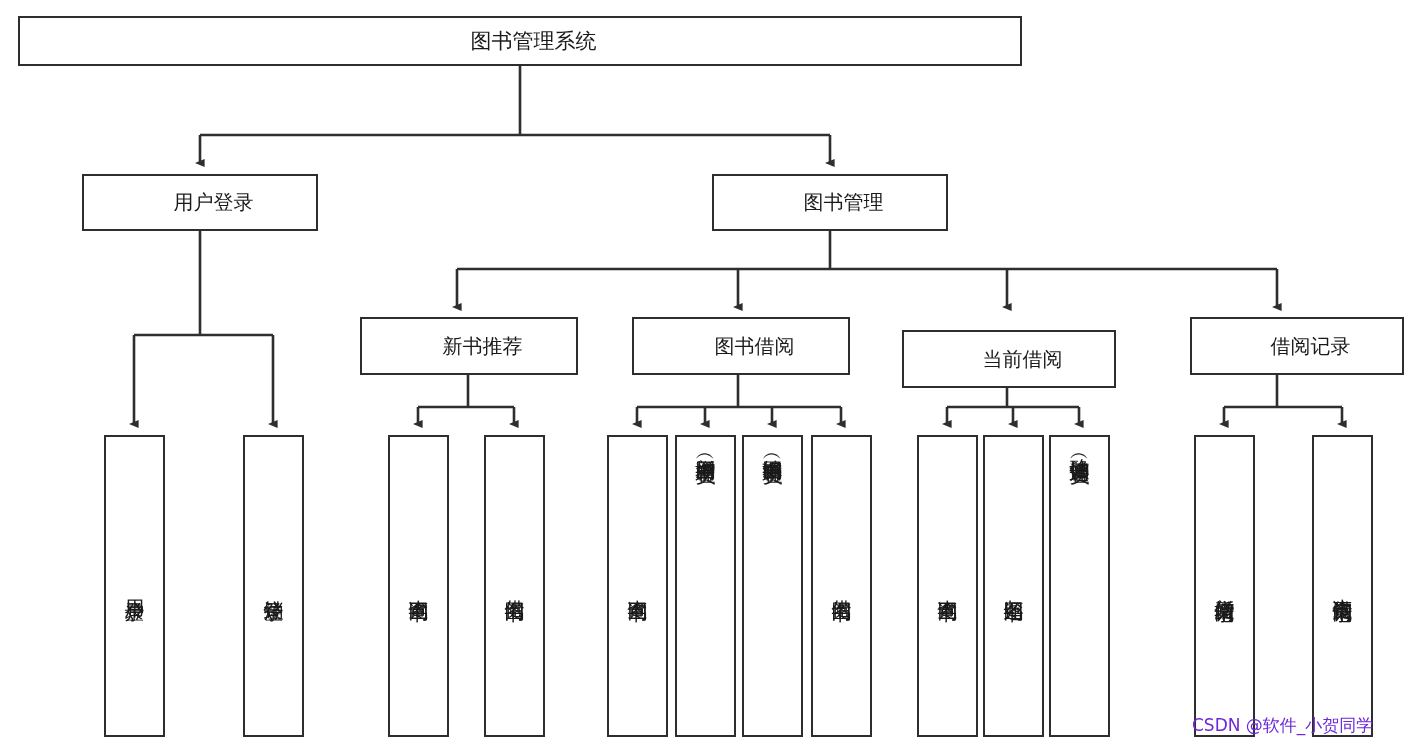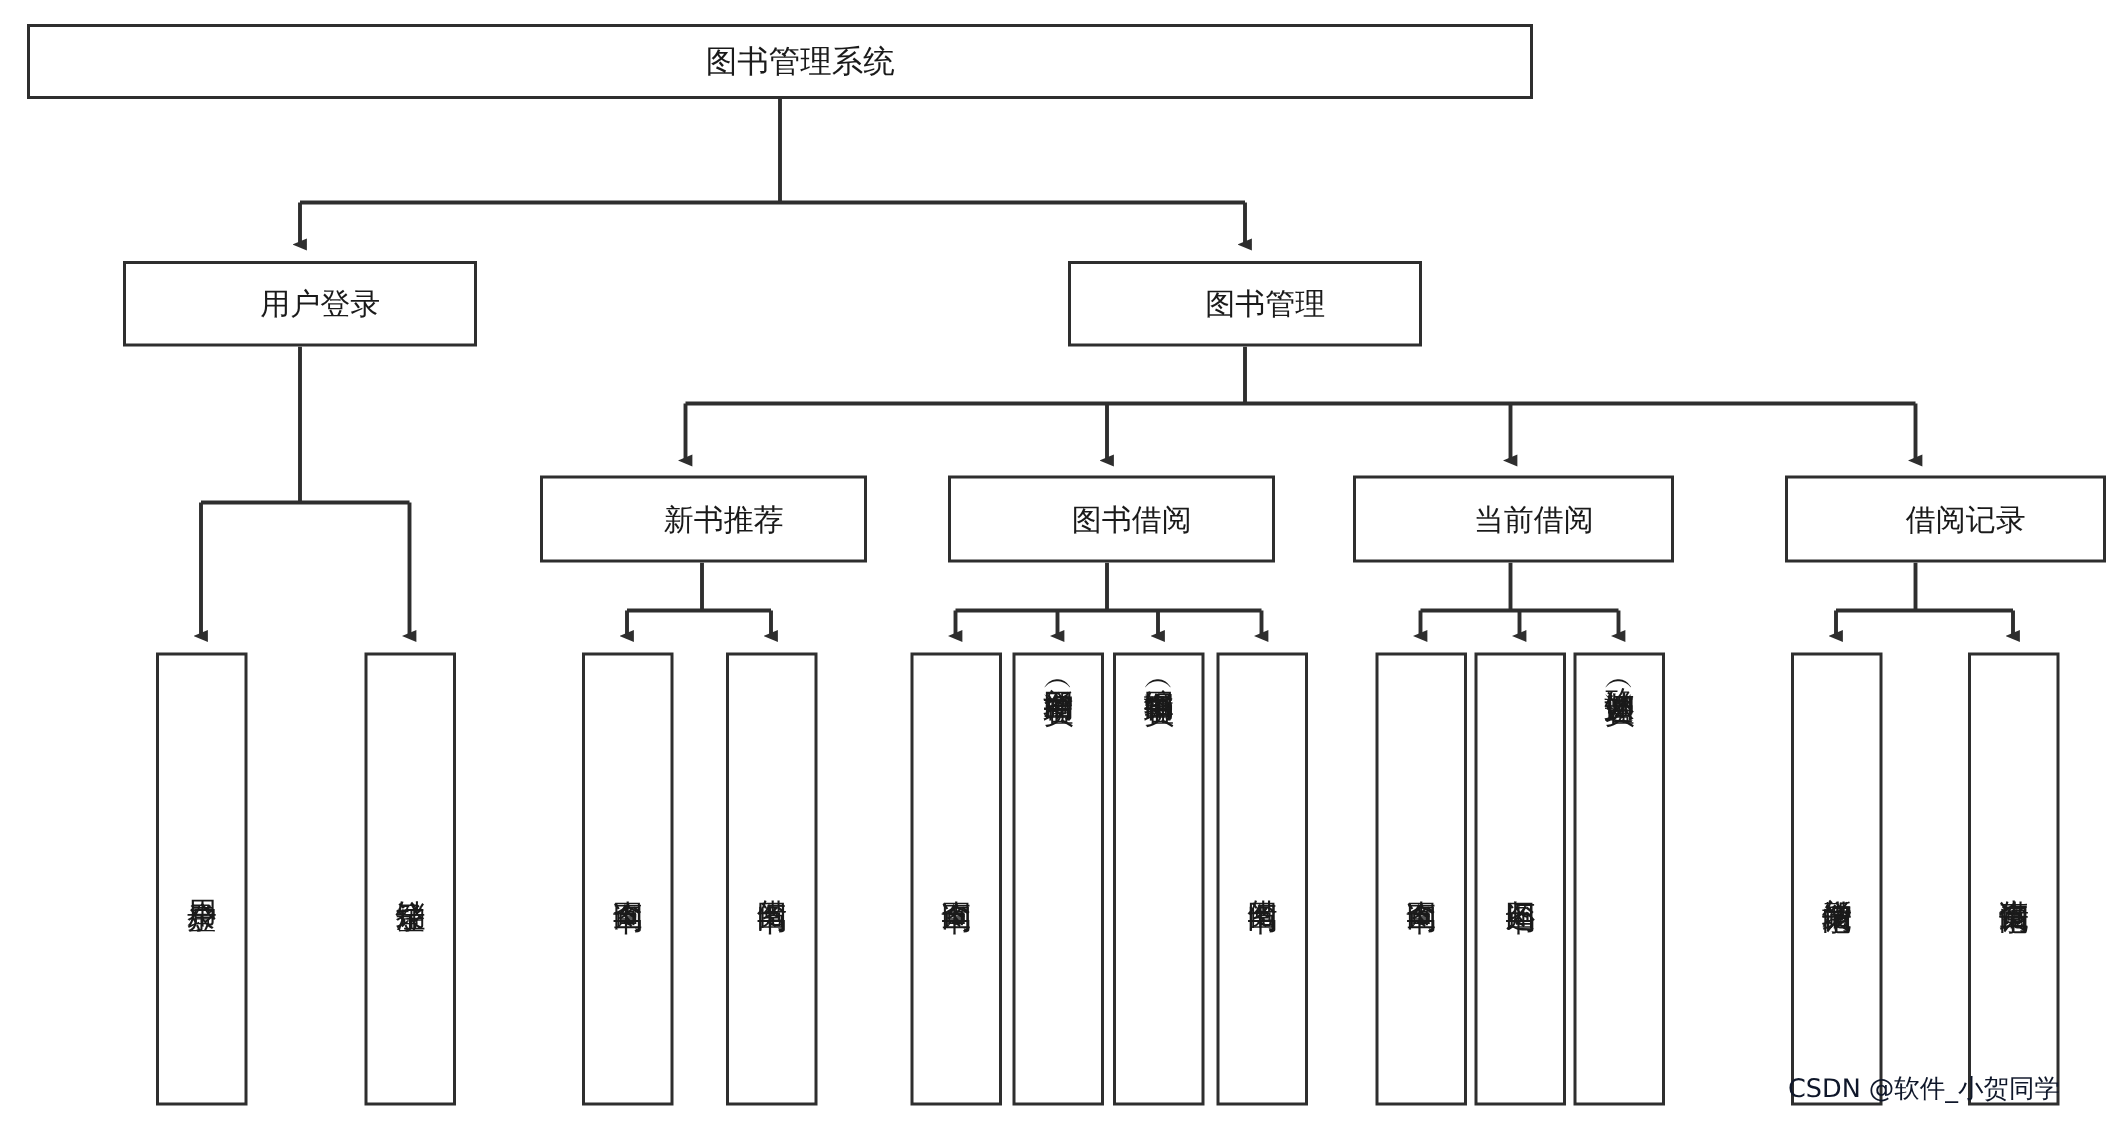--- a/index.html
+++ b/index.html
@@ -75,21 +75,21 @@
     top: 0;
     width: 1405px;
     height: 747px;
     pointer-events: none;
   }
   .watermark {
     position: absolute;
     left: 1192px;
     top: 714px;
     font-size: 17px;
-    color: #0f172a;
+    color: #6d28d9;
     white-space: nowrap;
   }
 </style>
 </head>
 <body>
 
 <div id="canvas">
 
   <svg class="links" viewBox="0 0 1405 747">
     <defs>
@@ -151,21 +151,21 @@
   <div class="node lvl3" style="left:360px; top:317px; width:218px;">
     <span>新书推荐</span>
   </div>
 
   <div class="node lvl2" style="left:712px; top:174px; width:236px;">
     <span>图书管理</span>
   </div>
   <div class="node lvl3" style="left:632px; top:317px; width:218px;">
     <span>图书借阅</span>
   </div>
-  <div class="node lvl3" style="left:902px; top:317px; width:214px;">
+  <div class="node lvl3" style="left:902px; top:330px; width:214px;">
     <span>当前借阅</span>
   </div>
   <div class="node lvl3" style="left:1190px; top:317px; width:214px;">
     <span>借阅记录</span>
   </div>
 
   <div class="node leaf" style="left:104px; width:61px;">
     <div class="leaf-inner">
         <span class="vtext">用户登录</span>
       </div>

